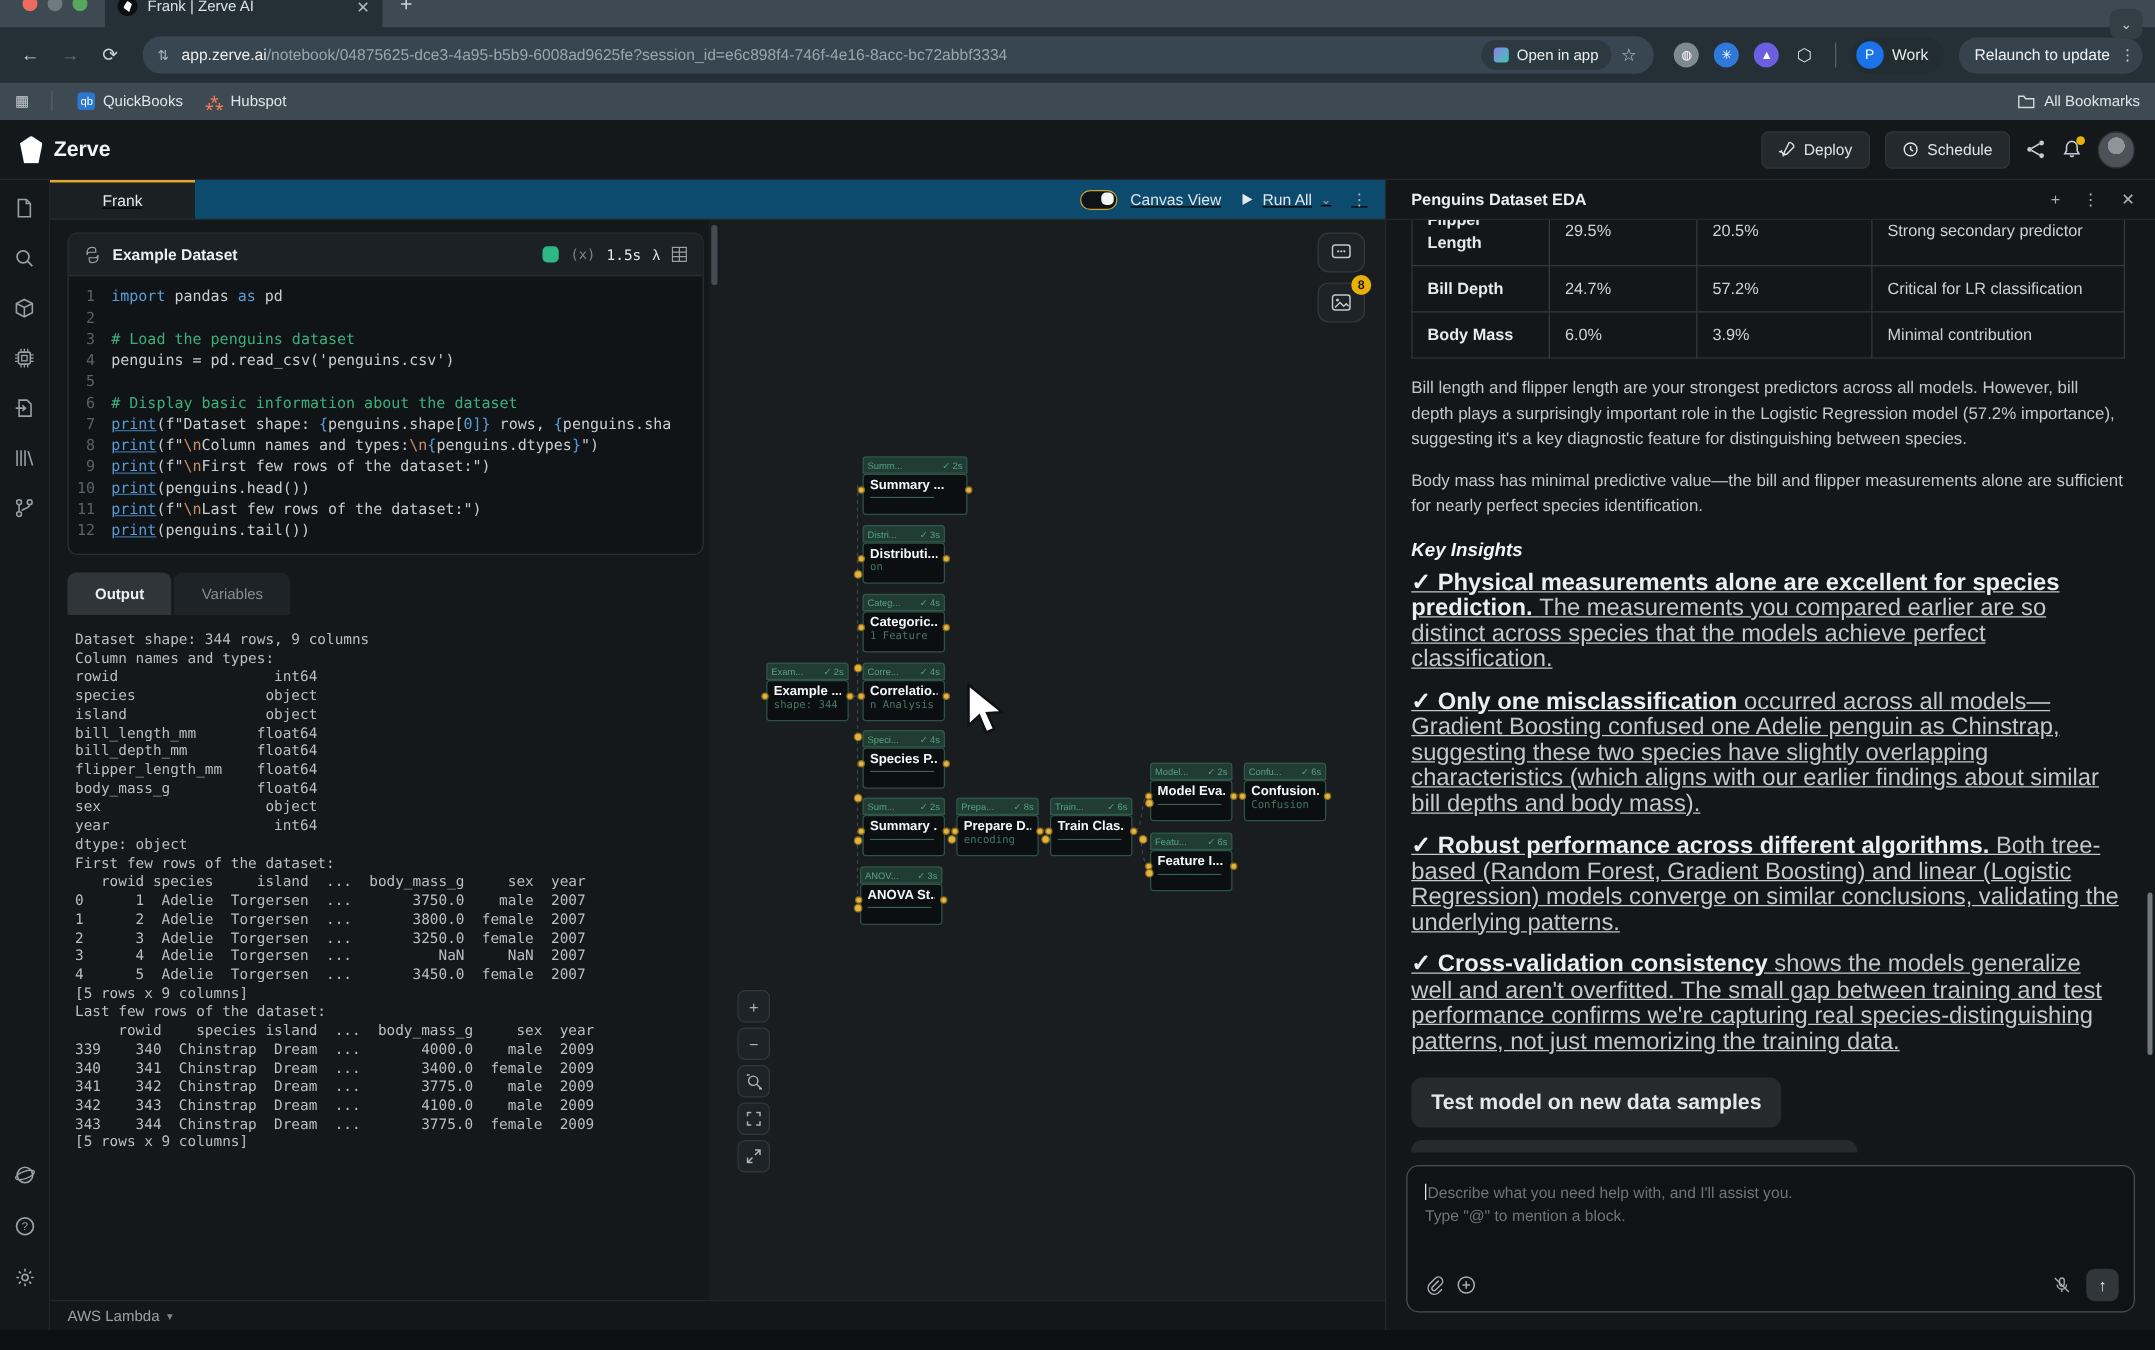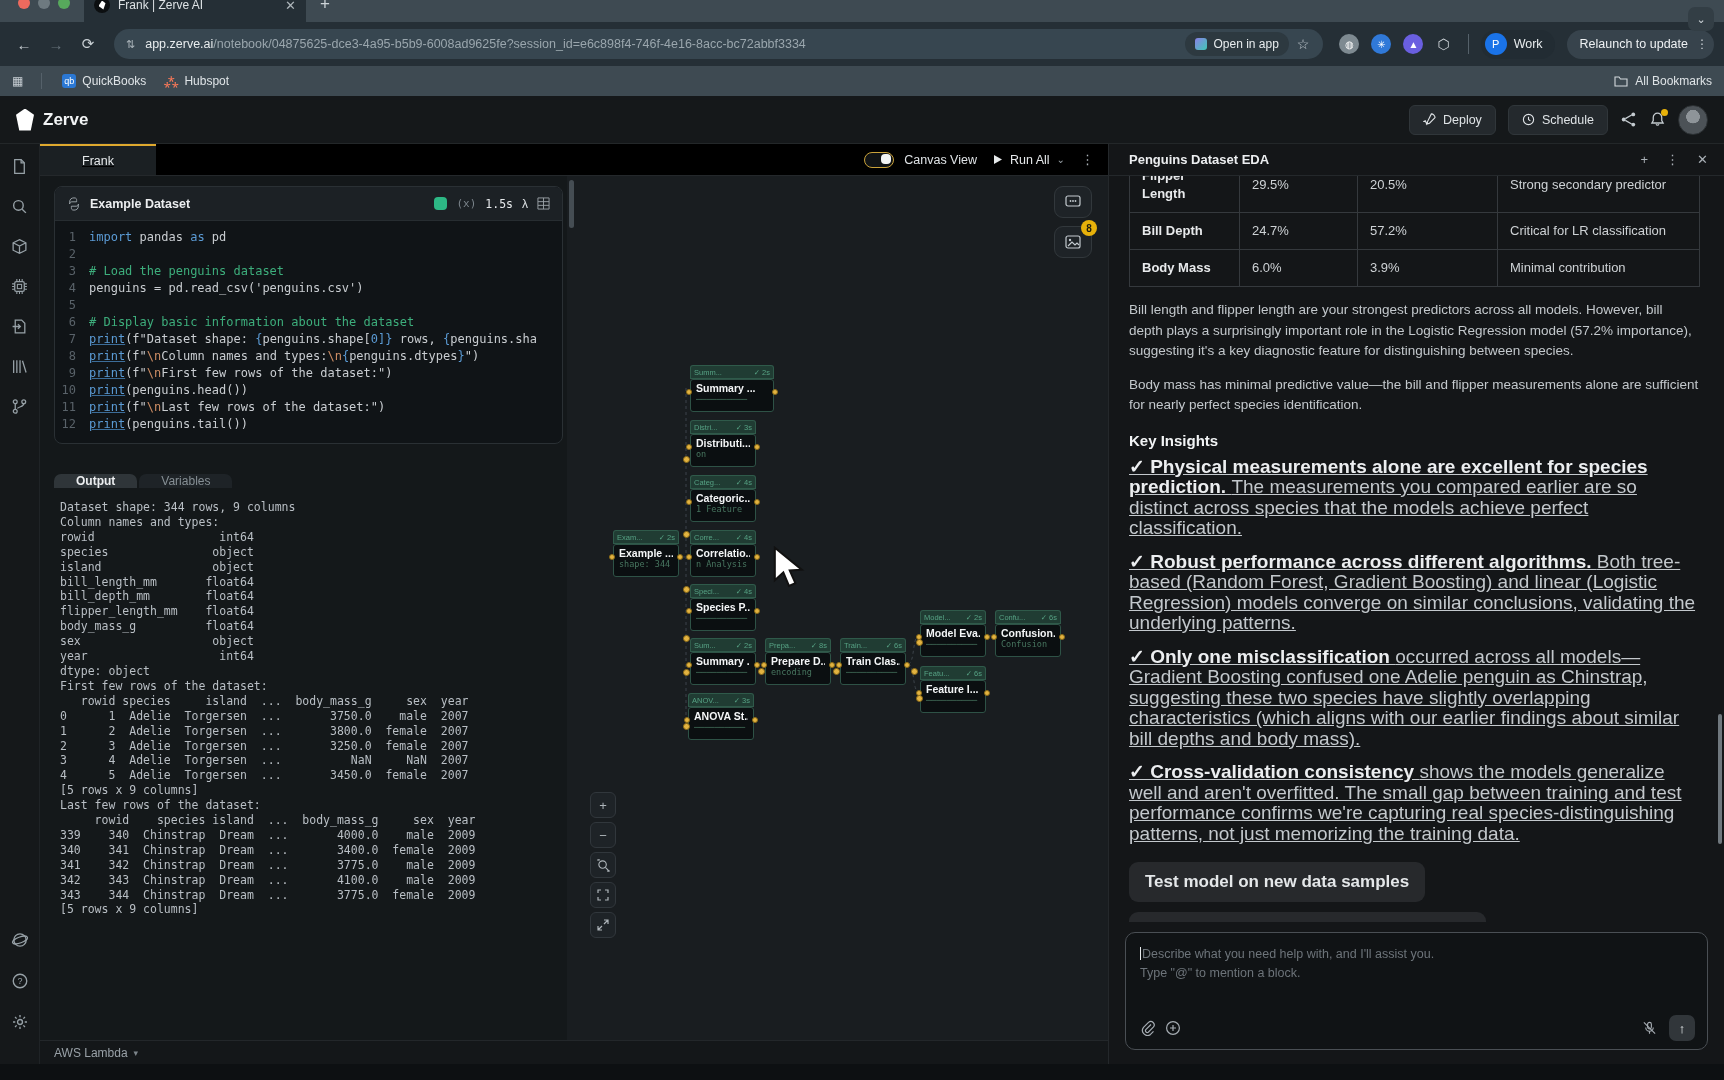--- a/index.html
+++ b/index.html
@@ -60,21 +60,21 @@
   .bell-dot { position:absolute; right:-2px; top:-2px; width:7px; height:7px; border-radius:50%; background:#e7b10a; }
   .uava { width:30px; height:30px; border-radius:50%; background:radial-gradient(circle at 50% 38%, #8e9499 0 30%, #4c5257 31% 100%); border:1px solid #2c3134;}
 
   
   .shell { display:flex; height:920px; }
   .rail { width:40px; background:#15181a; border-right:1px solid #1f2326; display:flex; flex-direction:column; align-items:center; padding:14px 0 10px; }
   .rail svg { margin-bottom:23px; }
   .rail .spacer { flex:1; }
 
   .workspace { width:1068px; display:flex; flex-direction:column; background:#14181a; }
-  .ws-top { height:32px; display:flex; align-items:stretch; background:#000000; border-bottom:1px solid #24282b;text-decoration:underline; }
+  .ws-top { height:32px; display:flex; align-items:stretch; background:#0c4a6e; border-bottom:1px solid #24282b;text-decoration:underline; }
   .ftab { width:116px; background:#1b2023; border-top:2px solid #dfa92e; color:#e6e9eb; font-size:12.5px; display:flex; align-items:center; justify-content:center; }
   .ws-top-right { margin-left:auto; display:flex; align-items:center; gap:16px; padding-right:14px; }
   .toggle { width:30px; height:16px; border:1.5px solid #c9a23a; border-radius:9px; background:#101315; position:relative; }
   .toggle::after { content:""; position:absolute; right:2px; top:1.5px; width:10px; height:10px; border-radius:4px; background:#f2f4f5; }
   .cv-label { color:#dfe3e6; font-size:12.5px; margin-left:-6px;}
   .runall { display:flex; align-items:center; gap:7px; color:#e6e9eb; font-size:12.5px; }
   .runall .chev { color:#9aa2a8; font-size:10px; }
   .ws-kebab { color:#aeb5ba; font-size:13px; }
 
   .ws-body { flex:1; display:flex; min-height:0; }
@@ -89,21 +89,21 @@
   .cc-lambda { color:#dfe3e6; font-size:12px; }
   .code { padding:8px 0 10px; font-size:12px; line-height:17px; white-space:pre; overflow:hidden;}
   .cl { display:flex; }
   .cl .gut { width:34px; flex:none; text-align:right; padding-right:13px; color:#596269; }
   .cl .src { white-space:pre; }
   .tok-kw{color:#5b9bd5;} .tok-fn{color:#5b9bd5; text-decoration:underline; text-decoration-color:#3c6d99;}
   .tok-cm{color:#3dae7c;} .tok-st{color:#c9cdd1;} .tok-esc{color:#cd8d64;}
   .tok-br{color:#5b9bd5;} .tok-nm{color:#5b9bd5;} .tok-pl{color:#c9cdd1;}
 
   .out-tabs { display:flex; gap:2px; margin-top:14px; }
-  .otab { padding:0 22px; font-size:12px; border-radius:7px 7px 0 0;margin-top:16px; }
+  .otab { padding:10px 22px; font-size:12px; border-radius:7px 7px 0 0; }
   .otab.on { background:#2f3539; color:#eceef0; font-weight:bold; }
   .otab.off { background:#1e2327; color:#868f95; }
   .out-pre { flex:1; padding:12px 0 0 6px; font-size:11.5px; line-height:14.9px; color:#b9bfc5; white-space:pre; overflow:hidden; }
   .ws-foot { height:24px; border-top:1px solid #23272a; display:flex; align-items:center; gap:6px; padding-left:14px; color:#99a1a7; font-size:12px; background:#141719; }
   .ws-foot .caret { font-size:9px; color:#7d858b; }
 
   .vscroll { width:8px; background:#191d20; position:relative; }
   .vscroll .thumb { position:absolute; top:4px; left:1.5px; width:5px; height:48px; border-radius:3px; background:#454d53; }
 
   
@@ -130,21 +130,21 @@
   .p-head { height:32px; border-bottom:1px solid #24282b; display:flex; align-items:center; padding:0 16px 0 20px; }
   .p-title { color:#eceef0; font-size:13px; font-weight:bold; flex:1; }
   .p-hicons { display:flex; gap:18px; color:#aab1b7; font-size:13px; }
   .p-body { flex:1; padding:0 24px 0 20px; overflow:hidden; position:relative; }
   .tbl-clip { overflow:hidden; }
   table.ptable { width:100%; border-collapse:collapse; margin-top:-19px; }
   .ptable td { border:1px solid #35393d; font-size:13px; color:#ced2d5; padding:9px 12px; vertical-align:middle; line-height:18px;}
   .ptable td.f { font-weight:bold; color:#e8eaec; width:110px; }
   .ptable td.v1 { width:118px; } .ptable td.v2 { width:140px; }
   .para { color:#c3c8cc; font-size:13.5px; line-height:20.5px; margin-top:13px; }
-  .ki-h { color:#f2f4f5; font-size:15px; font-weight:bold; margin:16px 0 8px; }
+  .ki-h { color:#f2f4f5; font-size:15px; font-weight:bold; margin:16px 0 8px;font-style:italic; }
   .insight { color:#c3c8cc; font-size:19px; line-height:20.5px; margin-bottom:13px;text-decoration:underline; }
   .insight b { color:#eceef0; }
   .chips { display:flex; flex-wrap:wrap; gap:10px; margin-top:18px; }
   .chip { background:#27292c; border-radius:9px; padding:10px 16px; color:#e4e7e9; font-size:17px; font-weight:bold;}
   .p-meta { display:flex; align-items:center; margin-top:15px; color:#858d93; }
   .rate { display:flex; gap:10px; }
   .usage { margin-left:auto; font-size:12px; color:#6f767c; }
   .chatbox { margin:10px 16px 14px 16px; border:1px solid #4a4f54; border-radius:10px; background:#101315; height:118px; padding:12px 12px 8px 14px; display:flex; flex-direction:column;}
   .ph { color:#6d747a; font-size:12.5px; line-height:19px; position:relative;}
   .caret-bar { display:inline-block; width:1px; height:13px; background:#e8ecee; vertical-align:-2px; margin-right:1px;}
@@ -650,22 +650,22 @@
                 <td class="n">Minimal contribution</td>
               </tr>
             </tbody>
         </table>
       </div>
       <div class="para">Bill length and flipper length are your strongest predictors across all models. However, bill depth plays a surprisingly important role in the Logistic Regression model (57.2% importance), suggesting it's a key diagnostic feature for distinguishing between species.</div>
       <div class="para">Body mass has minimal predictive value—the bill and flipper measurements alone are sufficient for nearly perfect species identification.</div>
       <div class="ki-h">Key Insights</div>
       <div>
           <div class="insight"><b>✓ Physical measurements alone are excellent for species prediction. </b>The measurements you compared earlier are so distinct across species that the models achieve perfect classification.</div>
+          <div class="insight"><b>✓ Only one misclassification </b>occurred across all models—Gradient Boosting confused one Adelie penguin as Chinstrap, suggesting these two species have slightly overlapping characteristics (which aligns with our earlier findings about similar bill depths and body mass).</div>
           <div class="insight"><b>✓ Robust performance across different algorithms. </b>Both tree-based (Random Forest, Gradient Boosting) and linear (Logistic Regression) models converge on similar conclusions, validating the underlying patterns.</div>
-          <div class="insight"><b>✓ Only one misclassification </b>occurred across all models—Gradient Boosting confused one Adelie penguin as Chinstrap, suggesting these two species have slightly overlapping characteristics (which aligns with our earlier findings about similar bill depths and body mass).</div>
           <div class="insight"><b>✓ Cross-validation consistency </b>shows the models generalize well and aren't overfitted. The small gap between training and test performance confirms we're capturing real species-distinguishing patterns, not just memorizing the training data.</div>
         </div>
       <div class="chips">
           <span class="chip">Test model on new data samples</span>
           <span class="chip">Create decision boundary visualizations</span>
         </div>
       <div class="p-meta">
         <span class="rate">
           <svg class="ic" width="16" height="16" viewBox="0 0 16 16">
               <path d="M2 7h2.5v7H2zM4.5 13V8l2.5-5c1 0 1.6.7 1.3 1.8L7.7 7h4.3c.8 0 1.3.7 1.1 1.4l-1.1 4c-.2.8-.8 1.3-1.6 1.3H6z" fill="none" stroke="#858d93" stroke-width="1.1"></path>

